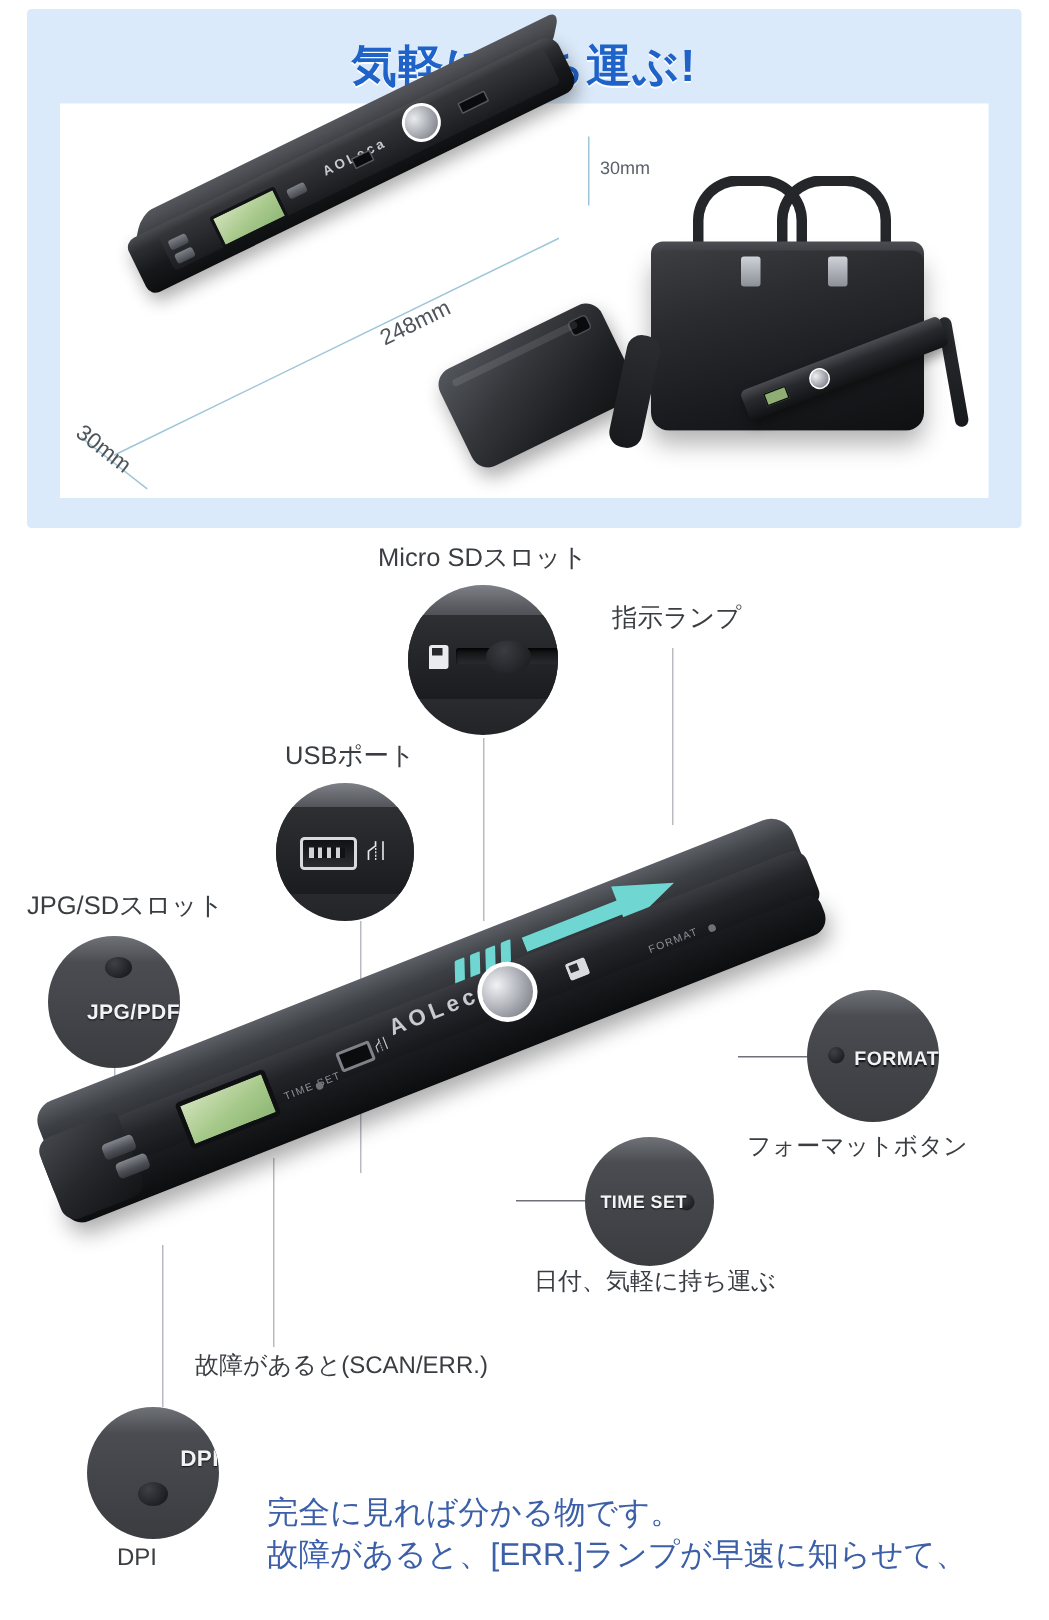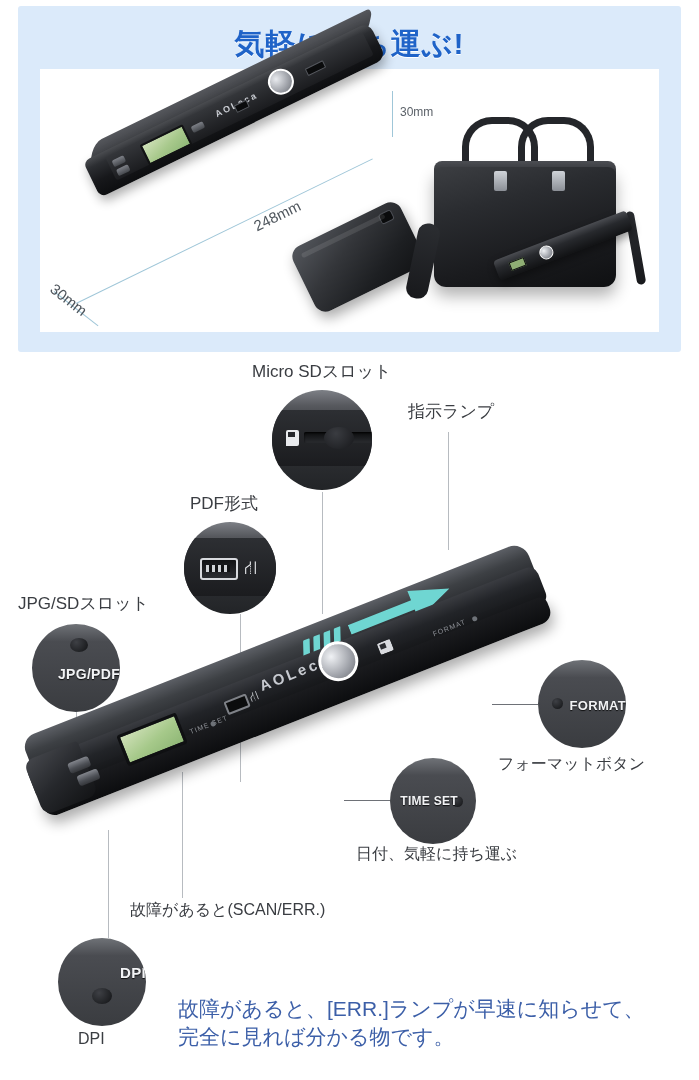--- a/index.html
+++ b/index.html
@@ -342,21 +342,21 @@
     <div class="circle-band" style="top:20px;height:56px;"></div>
     <div class="sd-glyph" style="left:14px;top:40px;"></div>
     <div class="sd-slot" style="left:32px;top:42px;"></div>
     <div class="sd-knob" style="left:52px;top:37px;"></div>
   </div>
   <div class="leader" style="left:322px;top:140px;height:122px;"></div>
 
   <div class="callout-label" style="left:408px;top:48px;">指示ランプ</div>
   <div class="leader" style="left:448px;top:80px;height:118px;"></div>
 
-  <div class="callout-label" style="left:190px;top:140px;">PDF形式</div>
+  <div class="callout-label" style="left:190px;top:140px;">USBポート</div>
   <div class="circle" style="left:184px;top:170px;width:92px;height:92px;">
     <div class="circle-band" style="top:16px;height:58px;"></div>
     <div class="usb-port" style="left:16px;top:36px;"></div>
     <div class="usb-tri" style="left:60px;top:36px;">⛙</div>
   </div>
   <div class="leader" style="left:240px;top:262px;height:168px;"></div>
 
   <div class="callout-label" style="left:18px;top:240px;">JPG/SDスロット</div>
   <div class="circle flat" style="left:32px;top:272px;width:88px;height:88px;">
     <div class="mini-dot" style="left:38px;top:14px;width:18px;height:14px;"></div>
@@ -427,15 +427,15 @@
     <svg width="14" height="12" viewBox="0 0 14 12">
       <rect x="0" y="0" width="14" height="12" rx="2" fill="#d9dbdf"></rect>
       <rect x="2" y="2" width="6" height="5" fill="#2a2c30"></rect>
     </svg>
   </div>
   <div class="ms-sidetext" style="left:428px;top:50px;">FORMAT</div>
   <div class="ms-led" style="left:470px;top:52px;"></div>
 </div>
 
 <div class="bottom-note">
+  <div>完全に見れば分かる物です。</div>
   <div>故障があると、[ERR.]ランプが早速に知らせて、</div>
-  <div>完全に見れば分かる物です。</div>
 </div>
 
 </body></html>

